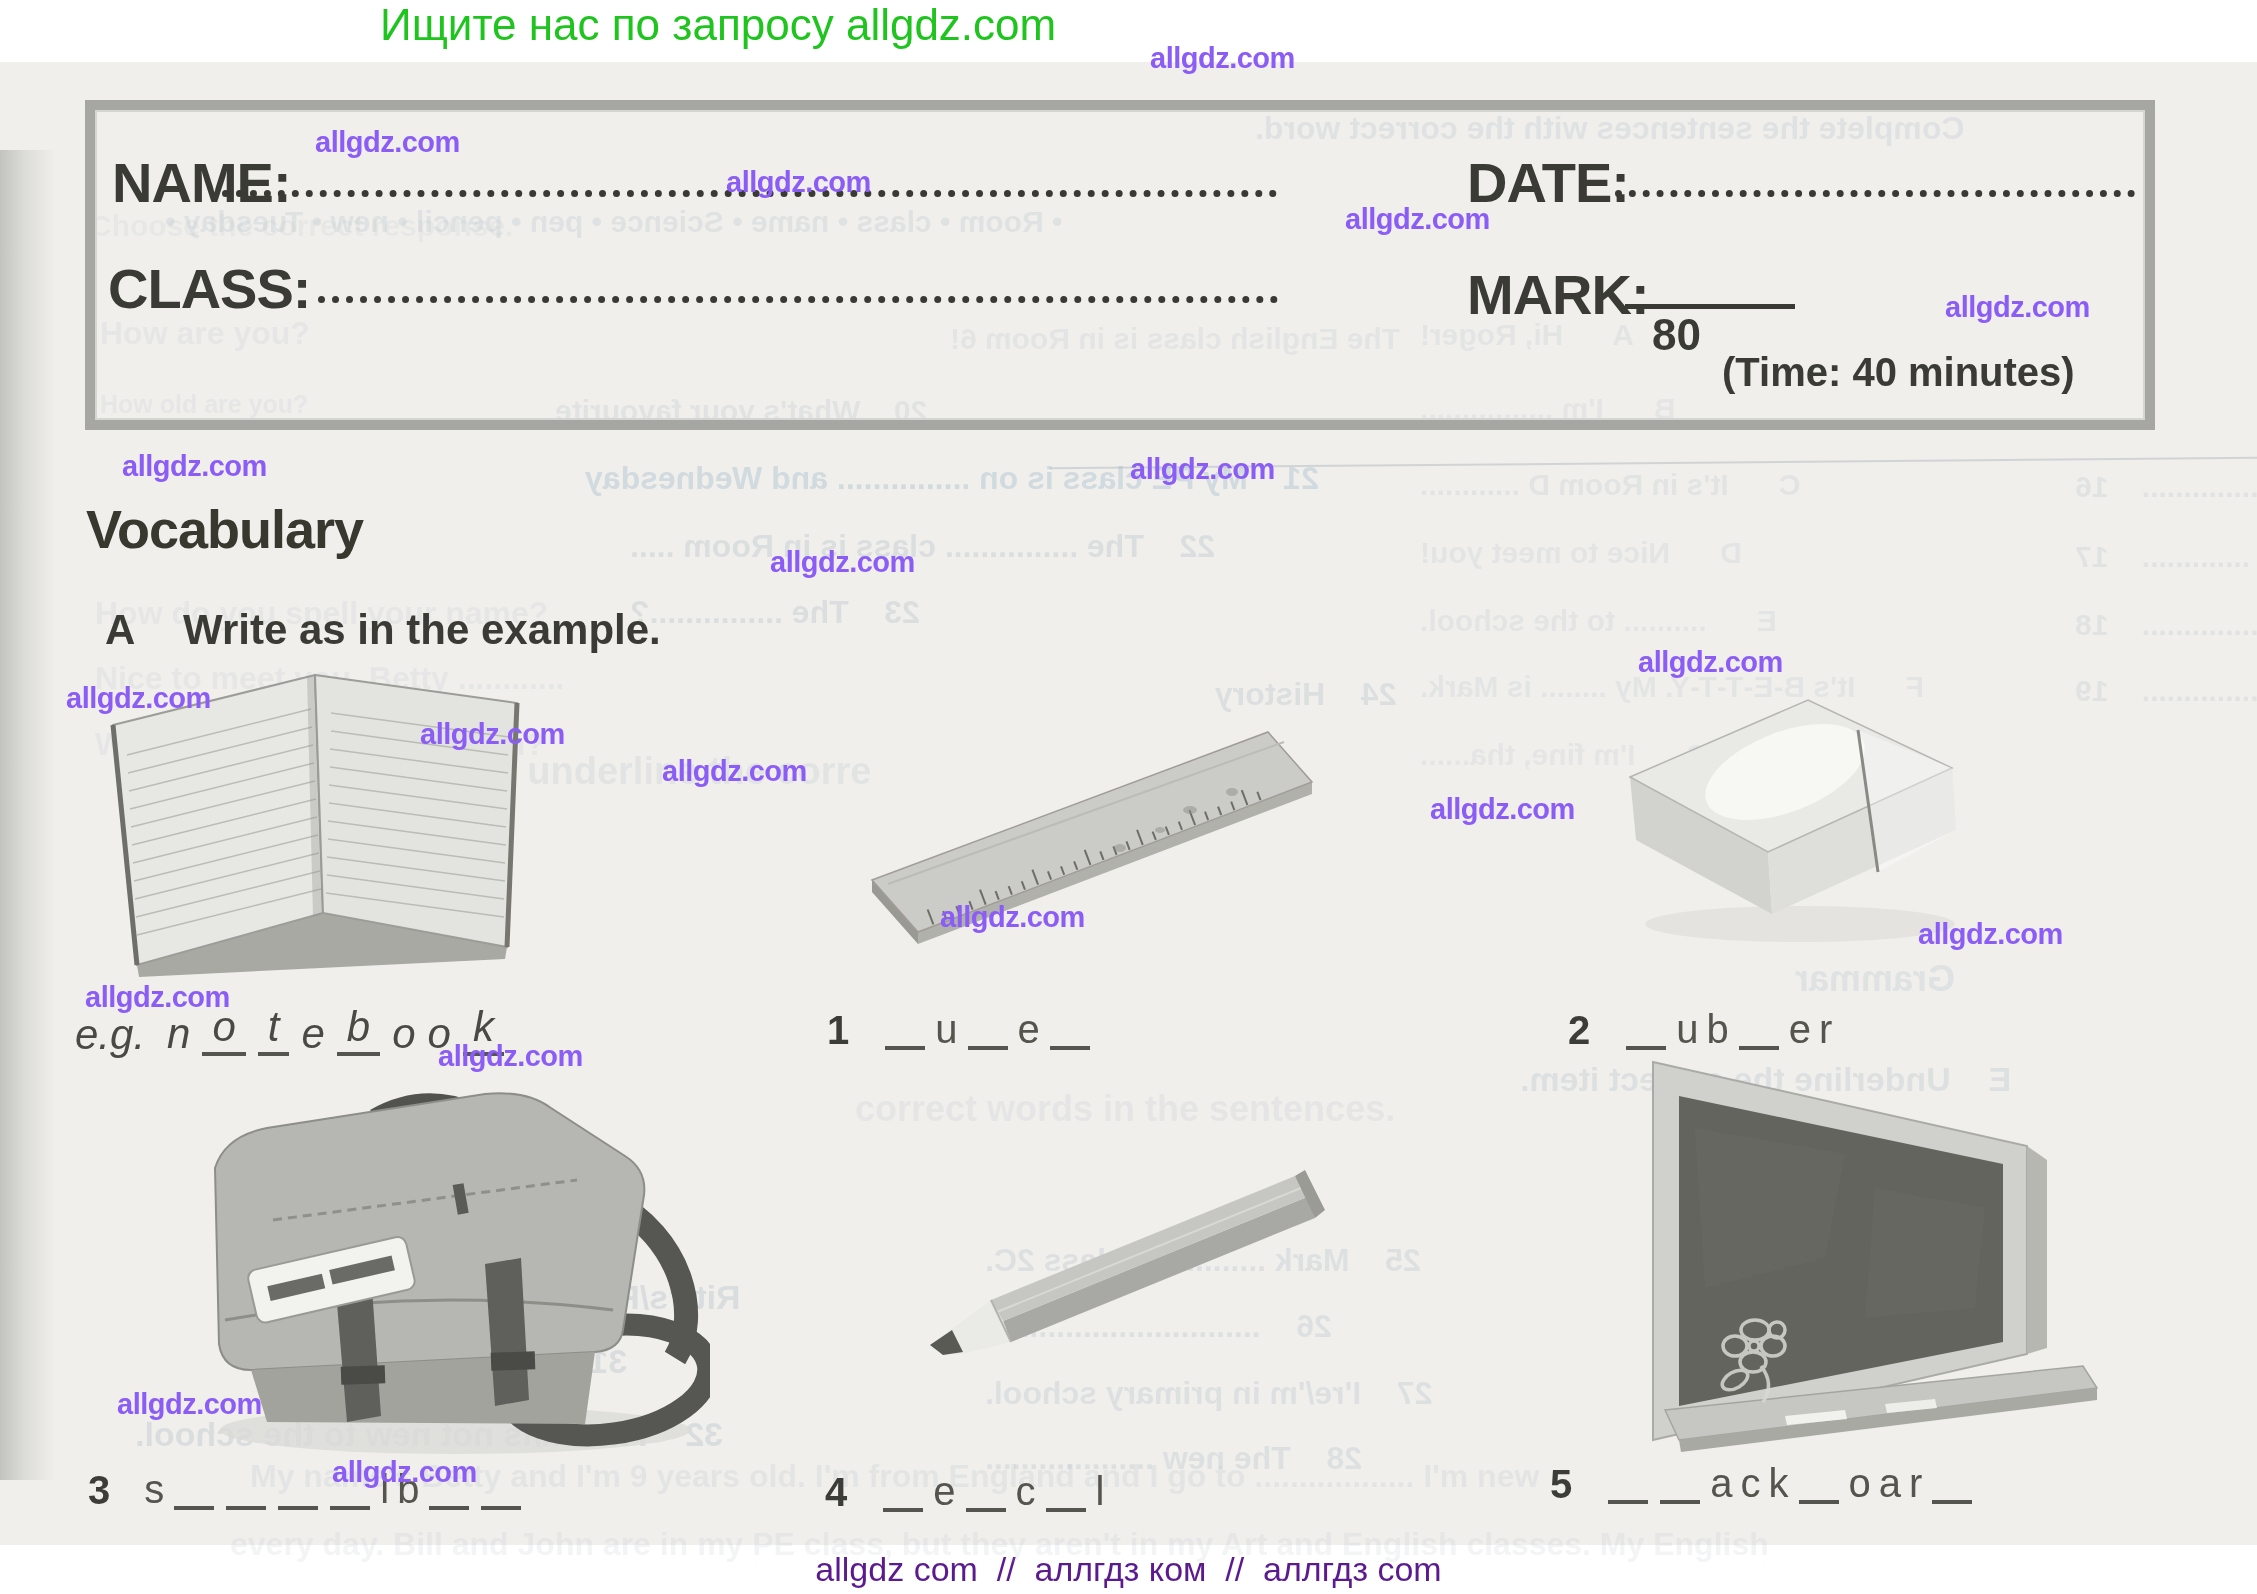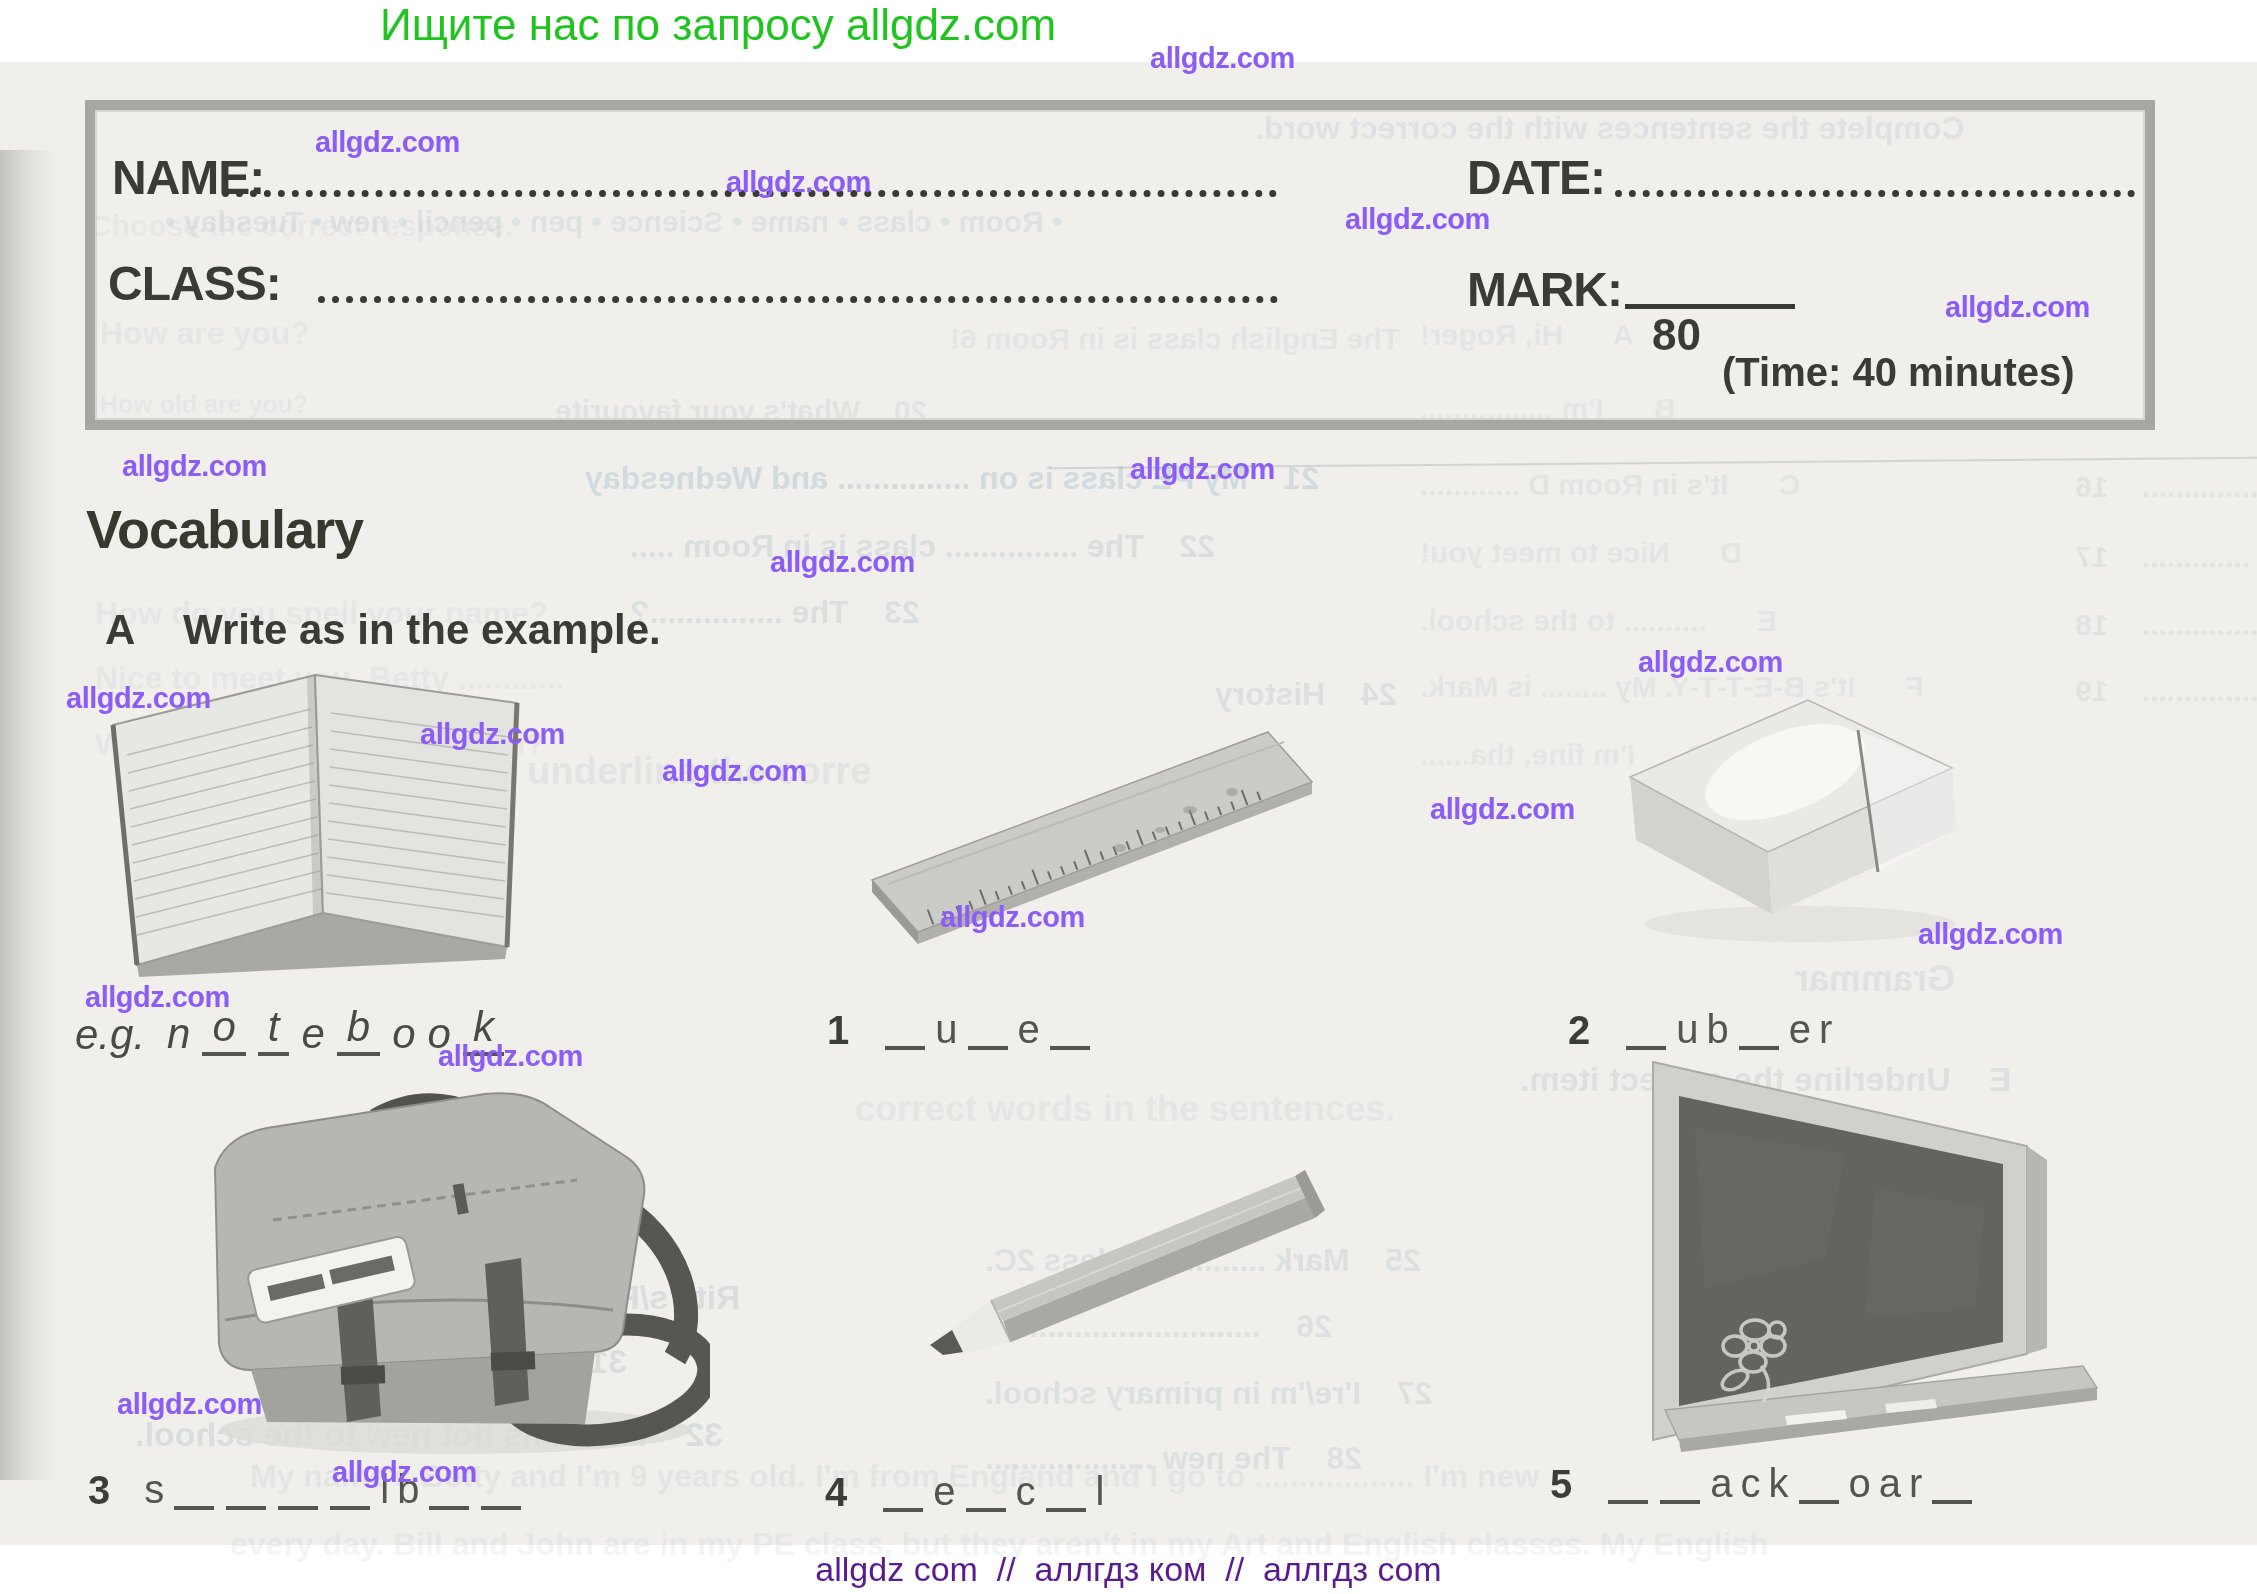--- a/index.html
+++ b/index.html
@@ -64,21 +64,21 @@
   .g34{left:985px;top:1308px;font-size:32px;opacity:.22}
   .g35{left:985px;top:1375px;font-size:32px;opacity:.22}
   .g36{left:985px;top:1440px;font-size:32px;opacity:.22}
   .g37{left:250px;top:1458px;font-size:32px;opacity:.15}
   .g38{left:230px;top:1492px;font-size:32px;opacity:.14}
   .g39{left:230px;top:1526px;font-size:32px;opacity:.13}
 
   
   .header-box{position:absolute;left:85px;top:100px;width:2070px;height:330px;box-sizing:border-box;
     border:10px solid #a6a6a2;box-shadow:inset 0 0 0 2px #d5d5d1;z-index:2;}
-  .hlabel{position:absolute;font-size:48px;font-weight:bold;color:#3b3b36;letter-spacing:-1px;z-index:4;}
+  .hlabel{position:absolute;font-size:56px;font-weight:bold;color:#3b3b36;letter-spacing:-1px;z-index:4;}
   .lbl-name{left:112px;top:150px}
   .lbl-class{left:108px;top:256px}
   .lbl-date{left:1467px;top:150px}
   .lbl-mark{left:1467px;top:262px}
   .dots{position:absolute;height:0;border-bottom:7px dotted #3a3a35;z-index:4;}
   .dots-name{left:222px;top:190px;width:1055px}
   .dots-class{left:318px;top:296px;width:960px}
   .dots-date{left:1615px;top:190px;width:520px}
   .mark-line{position:absolute;left:1625px;top:304px;width:170px;height:0;border-bottom:5px solid #3a3a35;z-index:4;}
   .mark-total{position:absolute;left:1652px;top:310px;font-size:44px;font-weight:bold;color:#3b3b36;z-index:4;}

